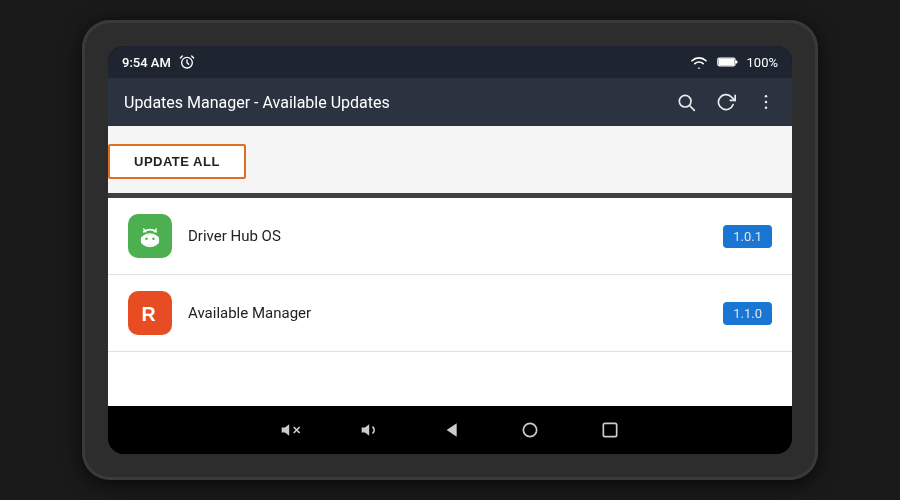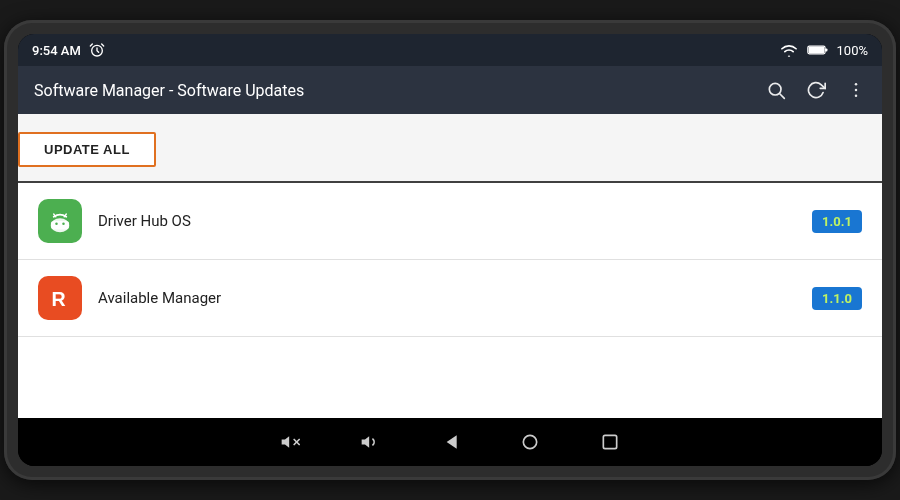--- a/index.html
+++ b/index.html
@@ -7,25 +7,25 @@
       width: 900px;
       height: 500px;
       background: #1a1a1a;
       display: flex;
       align-items: center;
       justify-content: center;
       font-family: 'Roboto', Arial, sans-serif;
     }
 
     .tablet-outer {
-      width: 892px;
+      width: 736px;
       height: 460px;
       background: #2d2d2d;
       border-radius: 28px;
-      padding: 14px;
+      padding: 26px;
       box-shadow: inset 0 0 0 3px #3a3a3a, 0 4px 20px rgba(0,0,0,0.7);
       display: flex;
       flex-direction: column;
     }
 
     .tablet-inner {
       flex: 1;
       background: #000;
       border-radius: 16px;
       overflow: hidden;
@@ -115,21 +115,21 @@
       font-weight: 600;
       letter-spacing: 0.5px;
       padding: 8px 24px;
       cursor: pointer;
       border-radius: 2px;
     }
 
     .app-list {
       flex: 1;
       background: #fff;
-      border-top: 2px solid #404040;
+      border-top: 5px solid #404040;
     }
 
     .app-item {
       display: flex;
       align-items: center;
       padding: 16px 20px;
       border-bottom: 1px solid #e0e0e0;
       gap: 16px;
     }
 
@@ -153,23 +153,23 @@
 
     .app-name {
       flex: 1;
       font-size: 15px;
       color: #222;
       font-weight: 400;
     }
 
     .version-badge {
       background: #1976d2;
-      color: #bef264;
+      color: #e5e5e5;
       font-size: 13px;
-      font-weight: 700;
+      font-weight: 400;
       padding: 4px 10px;
       border-radius: 4px;
     }
 
     
     .nav-bar {
       background: #000;
       height: 48px;
       display: flex;
       align-items: center;
@@ -226,21 +226,21 @@
         <svg width="22" height="14" viewBox="0 0 28 14" fill="none">
           <rect x="1" y="2" width="22" height="10" rx="2" stroke="white" stroke-width="1.5" fill="none"></rect>
           <rect x="23" y="5" width="3" height="4" rx="1" fill="white"></rect>
           <rect x="2" y="3" width="20" height="8" rx="1" fill="white"></rect>
         </svg>
         <span>100%</span>
       </div>
     </div>
 
     <div class="toolbar">
-      <span class="toolbar-title">Software Manager - Software Updates</span>
+      <span class="toolbar-title">Updates Manager - Available Updates</span>
       <div class="toolbar-icons">
         <span class="toolbar-icon">
           <svg width="20" height="20" viewBox="0 0 24 24" fill="none" stroke="white" stroke-width="2" stroke-linecap="round">
             <circle cx="11" cy="11" r="7"></circle>
             <line x1="16.5" y1="16.5" x2="22" y2="22"></line>
           </svg>
         </span>
         <span class="toolbar-icon">
           <svg width="20" height="20" viewBox="0 0 24 24" fill="none" stroke="white" stroke-width="2" stroke-linecap="round">
             <path d="M23 4v6h-6"></path>

